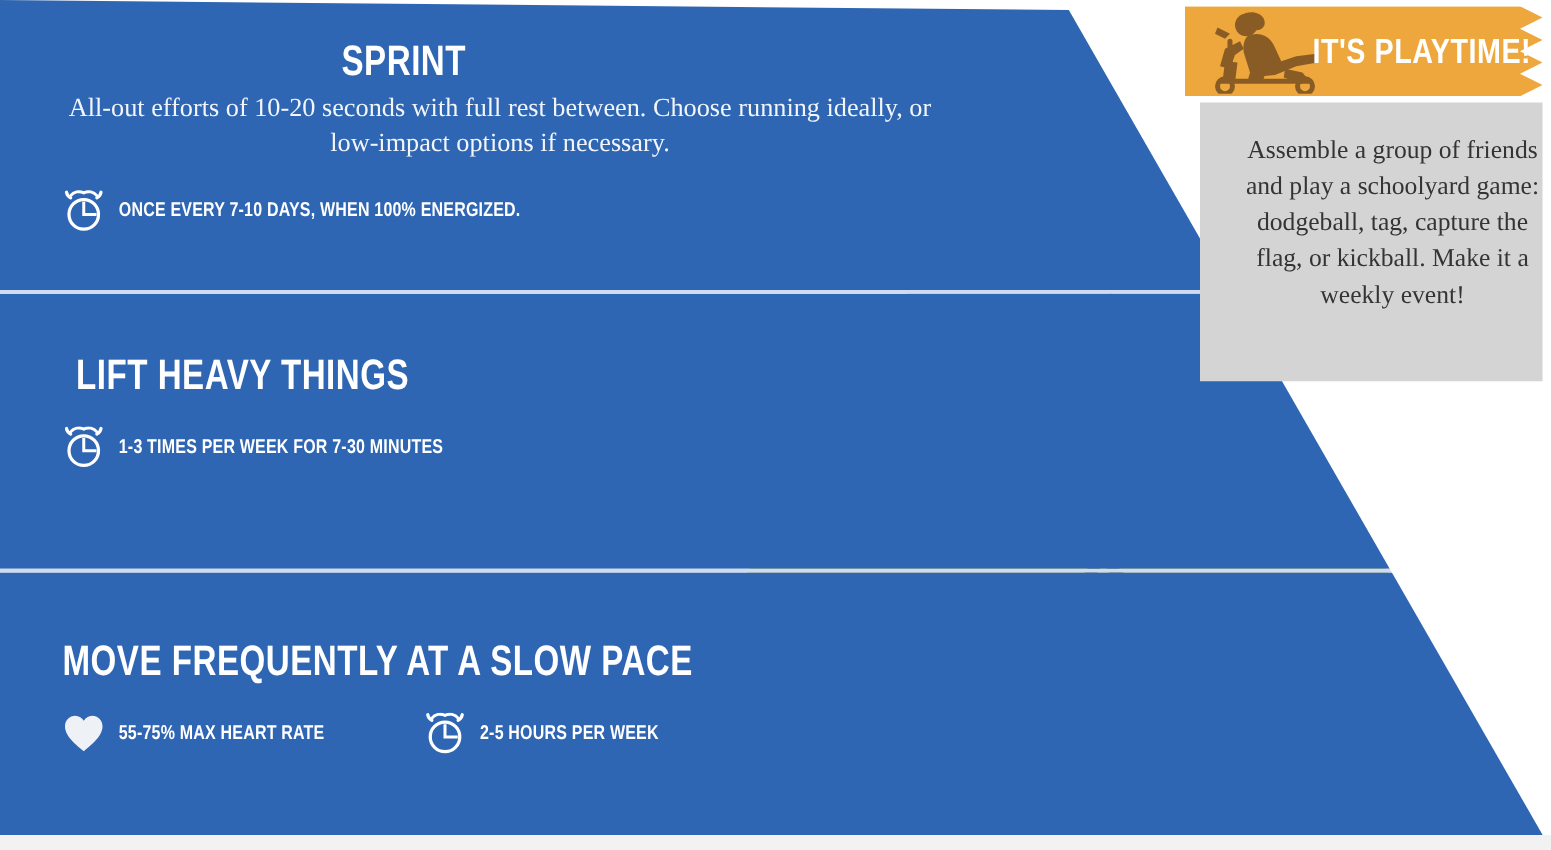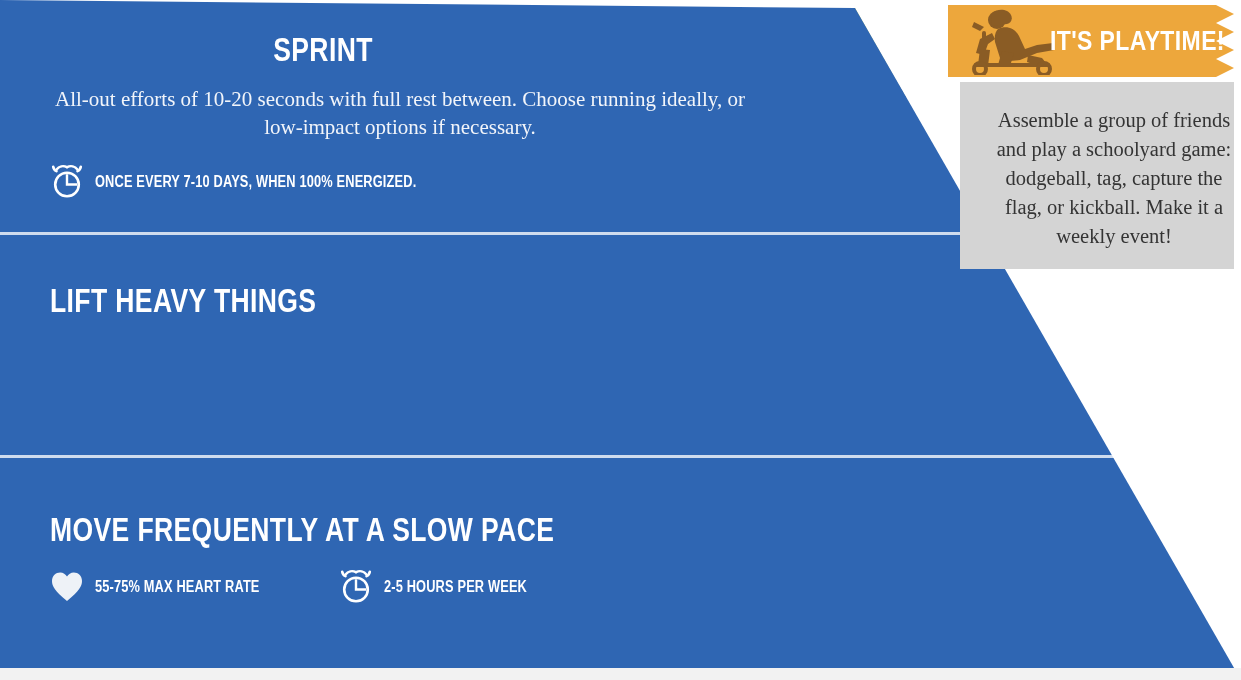--- a/index.html
+++ b/index.html
@@ -30,34 +30,34 @@
   .b3{left:50px;top:512px;}
 
   .headline{font-family:"Liberation Sans",sans-serif;font-weight:bold;
     letter-spacing:.5px;color:#ffffff;line-height:1;
     transform:scaleX(.78);transform-origin:left center;white-space:nowrap;}
   .h1{font-size:34px;}
   .h2{font-size:34px;}
   .h3{font-size:34px;}
 
   .subtext{font-family:"Liberation Serif",serif;font-size:21px;line-height:1.32;
-    color:#f2f5fa;max-width:700px;margin-top:20px;}
+    color:#f2f5fa;max-width:700px;margin-top:7px;}
 
   .meta-row{display:flex;align-items:center;margin-top:24px;gap:38px;}
   .meta{display:flex;align-items:center;gap:11px;}
   .meta-label{font-family:"Liberation Sans",sans-serif;font-weight:bold;
     font-size:16px;letter-spacing:.2px;color:#ffffff;white-space:nowrap;
     transform:scaleX(.8);transform-origin:left center;}
 
   .icon-clock{width:34px;height:34px;flex:0 0 34px;}
   .icon-heart{width:34px;height:34px;flex:0 0 34px;}
 
   
   .callout{position:absolute;left:948px;top:5px;z-index:20;}
-  .callout-gray{position:absolute;left:12px;top:77px;width:274px;height:187px;
+  .callout-gray{position:absolute;left:12px;top:77px;width:274px;height:223px;
     background:#d4d4d4;}
   .callout-gray-text{position:absolute;left:36px;top:24px;width:236px;
     font-family:"Liberation Serif",serif;font-size:20.5px;line-height:1.42;
     color:#343434;}
   .callout-banner{position:absolute;left:0;top:0;width:286px;height:72px;
     background:#eda73c;
     -webkit-clip-path:polygon(0 0,268px 0,286px 9px,268px 18px,286px 27px,268px 36px,286px 45px,268px 54px,286px 63px,268px 72px,0 72px);
     clip-path:polygon(0 0,268px 0,286px 9px,268px 18px,286px 27px,268px 36px,286px 45px,268px 54px,286px 63px,268px 72px,0 72px);}
   .callout-title{position:absolute;left:102px;top:20px;
     font-family:"Liberation Sans",sans-serif;font-weight:bold;font-size:28px;
@@ -193,20 +193,33 @@
           <circle cx="17" cy="19.5" r="11.8" fill="none" stroke="#fff" stroke-width="2.6"></circle>
           <path d="M17,19.5 L17,10.5 M17,19.5 L26,19.5" fill="none" stroke="#fff" stroke-width="2.4" stroke-linecap="square"></path>
         </svg>
         <span class="meta-label">ONCE EVERY 7-10 DAYS, WHEN 100% ENERGIZED.</span>
       </div>
     </div>
   </div>
 
   <div class="block b2">
     <div class="headline h2">LIFT HEAVY THINGS</div>
+    <div class="meta-row">
+      <div class="meta">
+        <svg class="icon-clock" viewBox="0 0 34 34">
+          <path d="M6.5,6.2 A6,6 0 0 1 3.2,1.8" fill="none" stroke="#fff" stroke-width="2.6" stroke-linecap="round"></path>
+          <path d="M27.5,6.2 A6,6 0 0 0 30.8,1.8" fill="none" stroke="#fff" stroke-width="2.6" stroke-linecap="round"></path>
+          <path d="M6.5,4.5 A8.5,8.5 0 0 1 16.9,2.2" fill="none" stroke="#fff" stroke-width="2.4" stroke-linecap="round"></path>
+          <path d="M27.5,4.5 A8.5,8.5 0 0 0 17.1,2.2" fill="none" stroke="#fff" stroke-width="2.4" stroke-linecap="round"></path>
+          <circle cx="17" cy="19.5" r="11.8" fill="none" stroke="#fff" stroke-width="2.6"></circle>
+          <path d="M17,19.5 L17,10.5 M17,19.5 L26,19.5" fill="none" stroke="#fff" stroke-width="2.4" stroke-linecap="square"></path>
+        </svg>
+        <span class="meta-label">1-3 TIMES PER WEEK FOR 7-30 MINUTES</span>
+      </div>
+    </div>
   </div>
 
   <div class="block b3">
     <div class="headline h3">MOVE FREQUENTLY AT A SLOW PACE</div>
     <div class="meta-row">
       <div class="meta">
         <svg class="icon-heart" viewBox="0 0 34 34">
           <path d="M17,31 C5,21.5 2,16 2,11 C2,5.8 5.8,2.5 10.2,2.5 C13.2,2.5 15.6,4.2 17,6.6 C18.4,4.2 20.8,2.5 23.8,2.5 C28.2,2.5 32,5.8 32,11 C32,16 29,21.5 17,31 Z" fill="#eef2f7"></path>
         </svg>
         <span class="meta-label">55-75% MAX HEART RATE</span>

